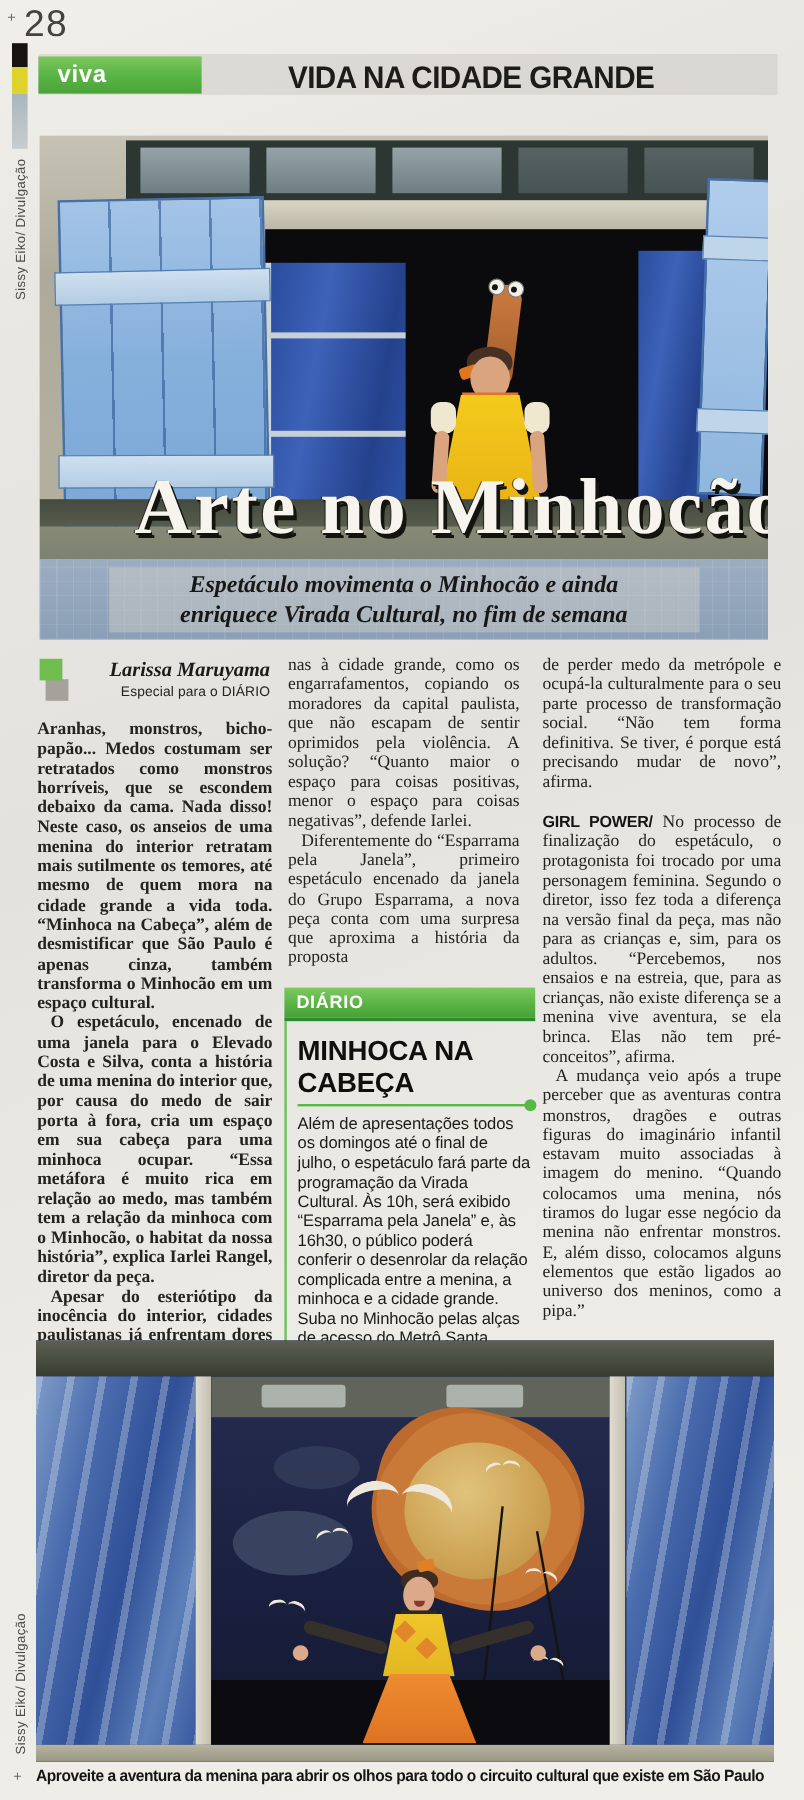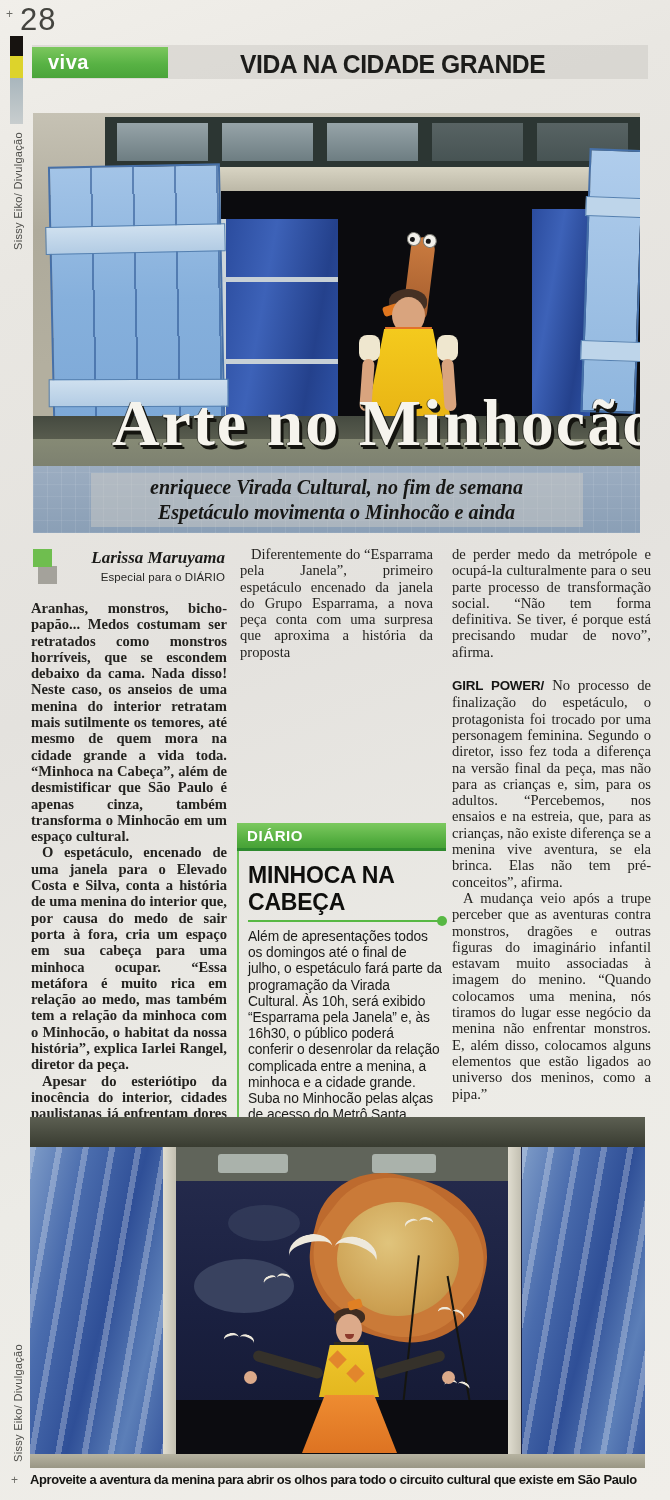--- a/index.html
+++ b/index.html
@@ -211,36 +211,37 @@
       <div class="abs brace-s" style="top:190px;"></div>
     </div>
 
 
     <div class="abs tp-sill1"></div>
     <div class="abs tp-sill2"></div>
     <div class="abs tp-wall"></div>
     <div class="abs tp-subband"></div>
     <div class="abs tp-headline">Arte no Minhocão</div>
     <div class="abs tp-subhead">
+      <div>Espetáculo movimenta o Minhocão e ainda</div>
       <div>enriquece Virada Cultural, no fim de semana</div>
-      <div>Espetáculo movimenta o Minhocão e ainda</div>
     </div>
   </div>
 
   <div class="abs sq by-green"></div>
   <div class="abs sq by-gray"></div>
   <div class="abs by-author">Larissa Maruyama</div>
   <div class="abs by-role">Especial para o DIÁRIO</div>
 
   <div class="abs col" id="col1">
       <p>Aranhas, monstros, bicho-papão... Medos costumam ser retratados como monstros horríveis, que se escondem debaixo da cama. Nada disso! Neste caso, os anseios de uma menina do interior retratam mais sutilmente os temores, até mesmo de quem mora na cidade grande a vida toda. “Minhoca na Cabeça”, além de desmistificar que São Paulo é apenas cinza, também transforma o Minhocão em um espaço cultural.</p>
       <p class="ind">O espetáculo, encenado de uma janela para o Elevado Costa e Silva, conta a história de uma menina do interior que, por causa do medo de sair porta à fora, cria um espaço em sua cabeça para uma minhoca ocupar. “Essa metáfora é muito rica em relação ao medo, mas também tem a relação da minhoca com o Minhocão, o habitat da nossa história”, explica Iarlei Rangel, diretor da peça.</p>
       <p class="ind">Apesar do esteriótipo da inocência do interior, cidades paulistanas já enfrentam dores de cabeça tipicamente relacio-</p>
     </div>
   <div class="abs col" id="col2">
+      <p>nas à cidade grande, como os engarrafamentos, copiando os moradores da capital paulista, que não escapam de sentir oprimidos pela violência. A solução? “Quanto maior o espaço para coisas positivas, menor o espaço para coisas negativas”, defende Iarlei.</p>
       <p class="ind">Diferentemente do “Esparrama pela Janela”, primeiro espetáculo encenado da janela do Grupo Esparrama, a nova peça conta com uma surpresa que aproxima a história da proposta</p>
     </div>
   <div class="abs col" id="col3">
       <p>de perder medo da metrópole e ocupá-la culturalmente para o seu parte processo de transformação social. “Não tem forma definitiva. Se tiver, é porque está precisando mudar de novo”, afirma.</p>
       <p class="gap"><b class="lead">GIRL POWER/</b> No processo de finalização do espetáculo, o protagonista foi trocado por uma personagem feminina. Segundo o diretor, isso fez toda a diferença na versão final da peça, mas não para as crianças e, sim, para os adultos. “Percebemos, nos ensaios e na estreia, que, para as crianças, não existe diferença se a menina vive aventura, se ela brinca. Elas não tem pré-conceitos”, afirma.</p>
       <p class="ind">A mudança veio após a trupe perceber que as aventuras contra monstros, dragões e outras figuras do imaginário infantil estavam muito associadas à imagem do menino. “Quando colocamos uma menina, nós tiramos do lugar esse negócio da menina não enfrentar monstros. E, além disso, colocamos alguns elementos que estão ligados ao universo dos meninos, como a pipa.”</p>
     </div>
 
   <div class="abs" id="svc">
     <div class="svc-bar">DIÁRIO</div>

